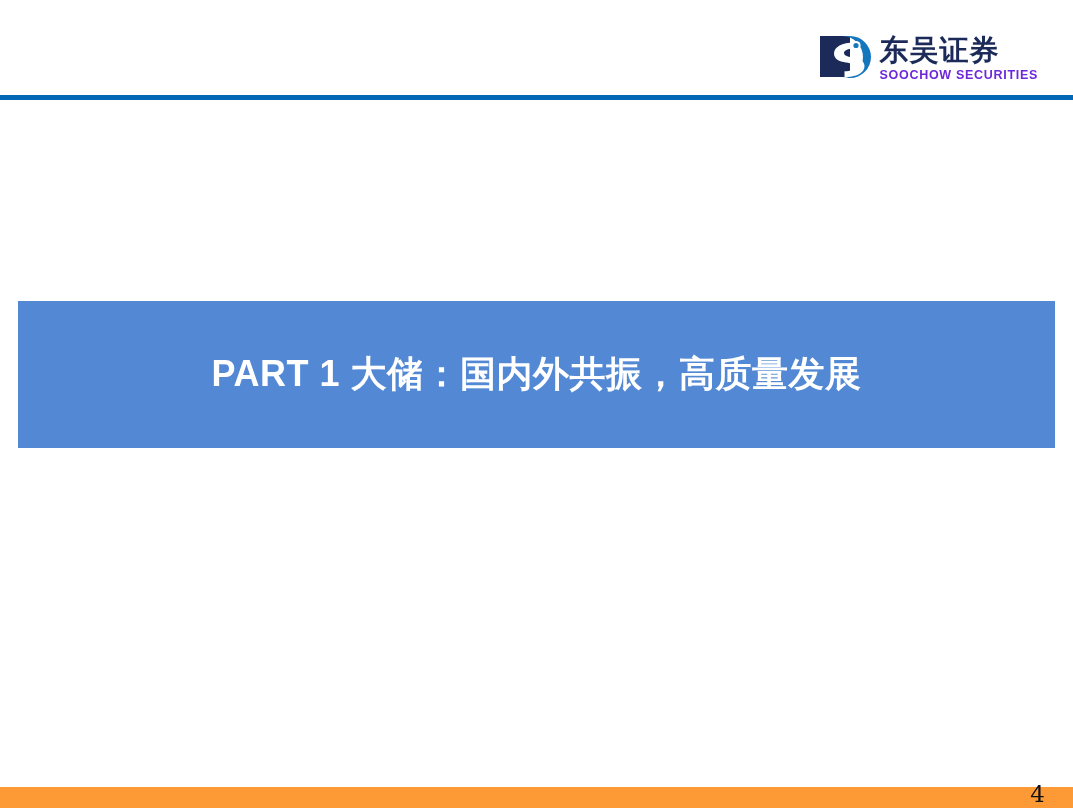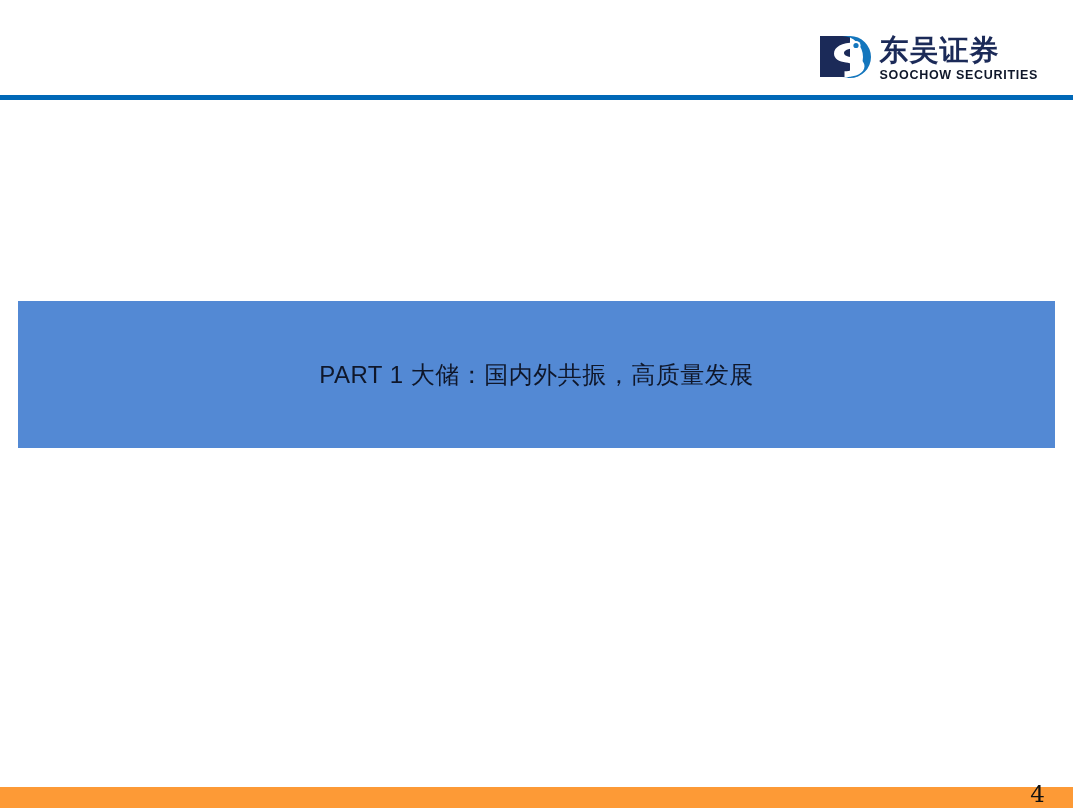--- a/index.html
+++ b/index.html
@@ -53,21 +53,21 @@
     color: #1b2a58;
     white-space: nowrap;
     font-weight: 700;
   }
   .logo-en {
     font-family: "Liberation Sans", sans-serif;
     font-size: 12.5px;
     line-height: 15px;
     font-weight: bold;
     letter-spacing: 0.7px;
-    color: #0f172a;
+    color: #6d28d9;
     white-space: nowrap;
     margin-top: 2px;
   }
   .header-rule {
     position: absolute;
     left: 0;
     top: 95px;
     width: 1073px;
     height: 5px;
     background: #0068b7;
@@ -80,23 +80,23 @@
     top: 301px;
     width: 1037px;
     height: 147px;
     background: #5389d4;
     display: flex;
     align-items: center;
     justify-content: center;
   }
   .section-title {
     font-family: "Liberation Sans", "DejaVu Sans", sans-serif;
-    font-size: 24px;
-    font-weight: normal;
-    color: #0f172a;
+    font-size: 36px;
+    font-weight: bold;
+    color: #ffffff;
     letter-spacing: 0.5px;
     white-space: nowrap;
     text-align: center;
   }
 
   
   .footer-bar {
     position: absolute;
     left: 0;
     bottom: 0;

